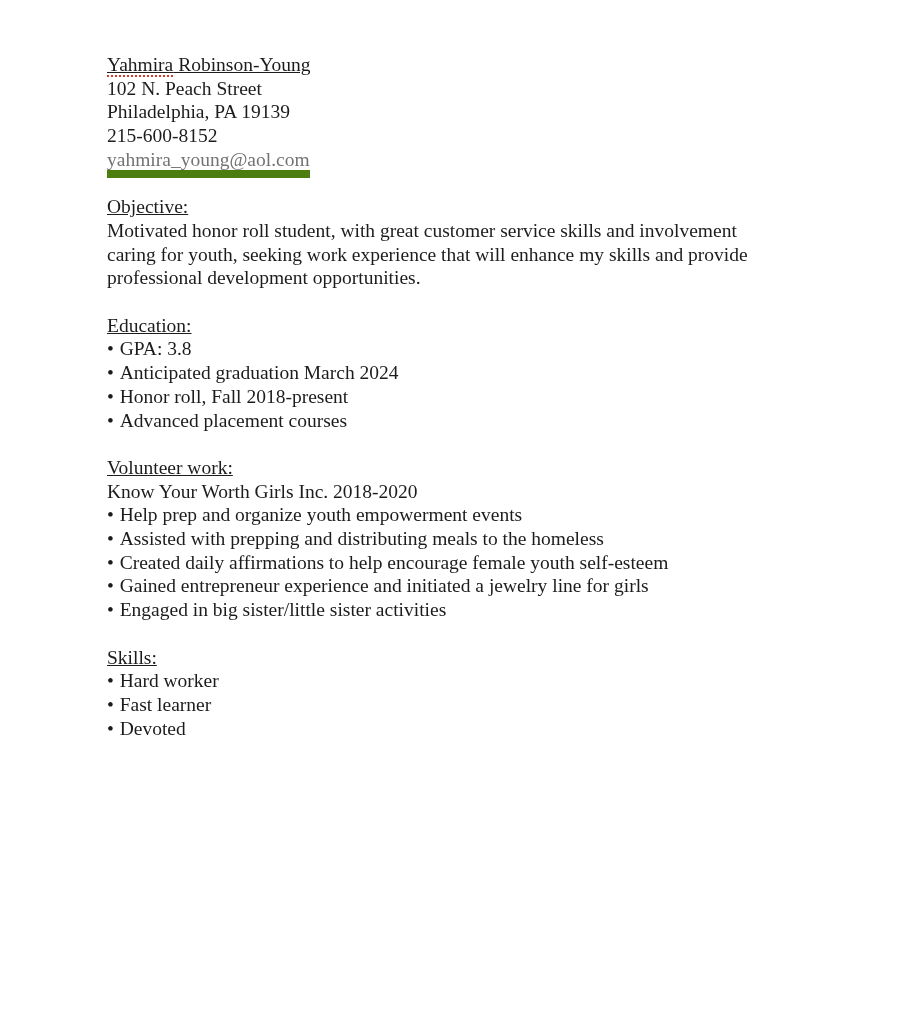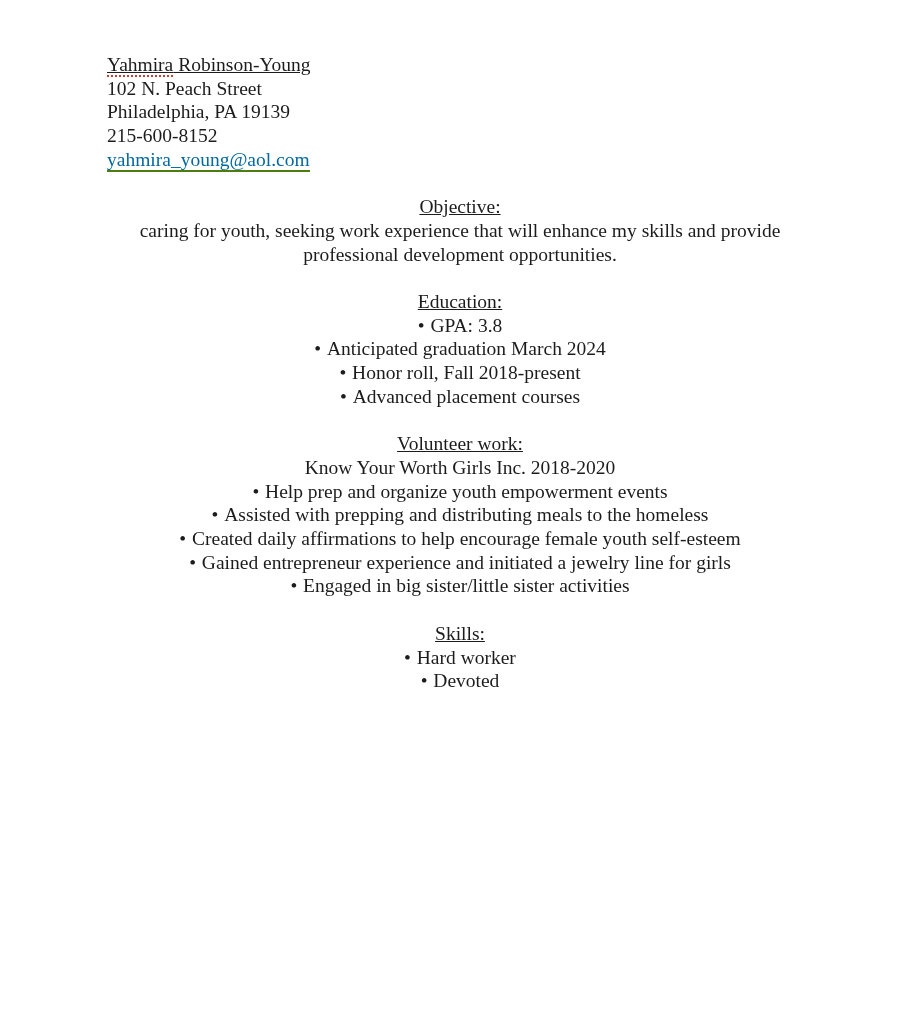--- a/index.html
+++ b/index.html
@@ -14,48 +14,49 @@
     line-height: 23.7px;
     color: #1c1c1c;
   }
   .page {
     width: 903px; height: 1024px;
     padding: 53px 90px 14px 107px;
   }
   .line { white-space: pre-wrap; }
   .heading { text-decoration: underline; }
   .name-line { text-decoration: underline; }
-  .section { margin-top: 23.7px; text-align: center; }
+  .section { margin-top: 23.7px; }
   .misspelled {
     border-bottom: 2px dotted #d23a2a;
     padding-bottom: 0px;
   }
   .email-link {
-    color: #0369a1;
+    color: #737373;
     text-decoration: none;
-    border-bottom: 2px solid #4d7c0f;
+    border-bottom: 8px solid #4d7c0f;
     cursor: pointer;
   }
   .bullet-line .bullet-marker { margin-right: 0.30em; }
 </style>
 </head>
 <body>
 
 <div class="page">
 
   <div>
     <div class="line name-line"><span class="misspelled">Yahmira</span><span> Robinson-Young</span></div>
     <div class="line">102 N. Peach Street</div>
     <div class="line">Philadelphia, PA 19139</div>
     <div class="line">215-600-8152</div>
     <div class="line"><span class="email-link">yahmira_young@aol.com</span></div>
   </div>
 
   <div class="section">
     <div class="line heading">Objective:</div>
+    <div class="line">Motivated honor roll student, with great customer service skills and involvement</div>
     <div class="line">caring for youth, seeking work experience that will enhance my skills and provide</div>
     <div class="line">professional development opportunities.</div>
   </div>
 
   <div class="section">
     <div class="line heading">Education:</div>
     <div class="line bullet-line"><span class="bullet-marker">•</span><span>GPA: 3.8</span></div>
     <div class="line bullet-line"><span class="bullet-marker">•</span><span>Anticipated graduation March 2024</span></div>
     <div class="line bullet-line"><span class="bullet-marker">•</span><span>Honor roll, Fall 2018-present</span></div>
     <div class="line bullet-line"><span class="bullet-marker">•</span><span>Advanced placement courses</span></div>
@@ -67,16 +68,17 @@
     <div class="line bullet-line"><span class="bullet-marker">•</span><span>Help prep and organize youth empowerment events</span></div>
     <div class="line bullet-line"><span class="bullet-marker">•</span><span>Assisted with prepping and distributing meals to the homeless</span></div>
     <div class="line bullet-line"><span class="bullet-marker">•</span><span>Created daily affirmations to help encourage female youth self-esteem</span></div>
     <div class="line bullet-line"><span class="bullet-marker">•</span><span>Gained entrepreneur experience and initiated a jewelry line for girls</span></div>
     <div class="line bullet-line"><span class="bullet-marker">•</span><span>Engaged in big sister/little sister activities</span></div>
   </div>
 
   <div class="section">
     <div class="line heading">Skills:</div>
     <div class="line bullet-line"><span class="bullet-marker">•</span><span>Hard worker</span></div>
+    <div class="line bullet-line"><span class="bullet-marker">•</span><span>Fast learner</span></div>
     <div class="line bullet-line"><span class="bullet-marker">•</span><span>Devoted</span></div>
   </div>
 
 </div>
 
 </body></html>

